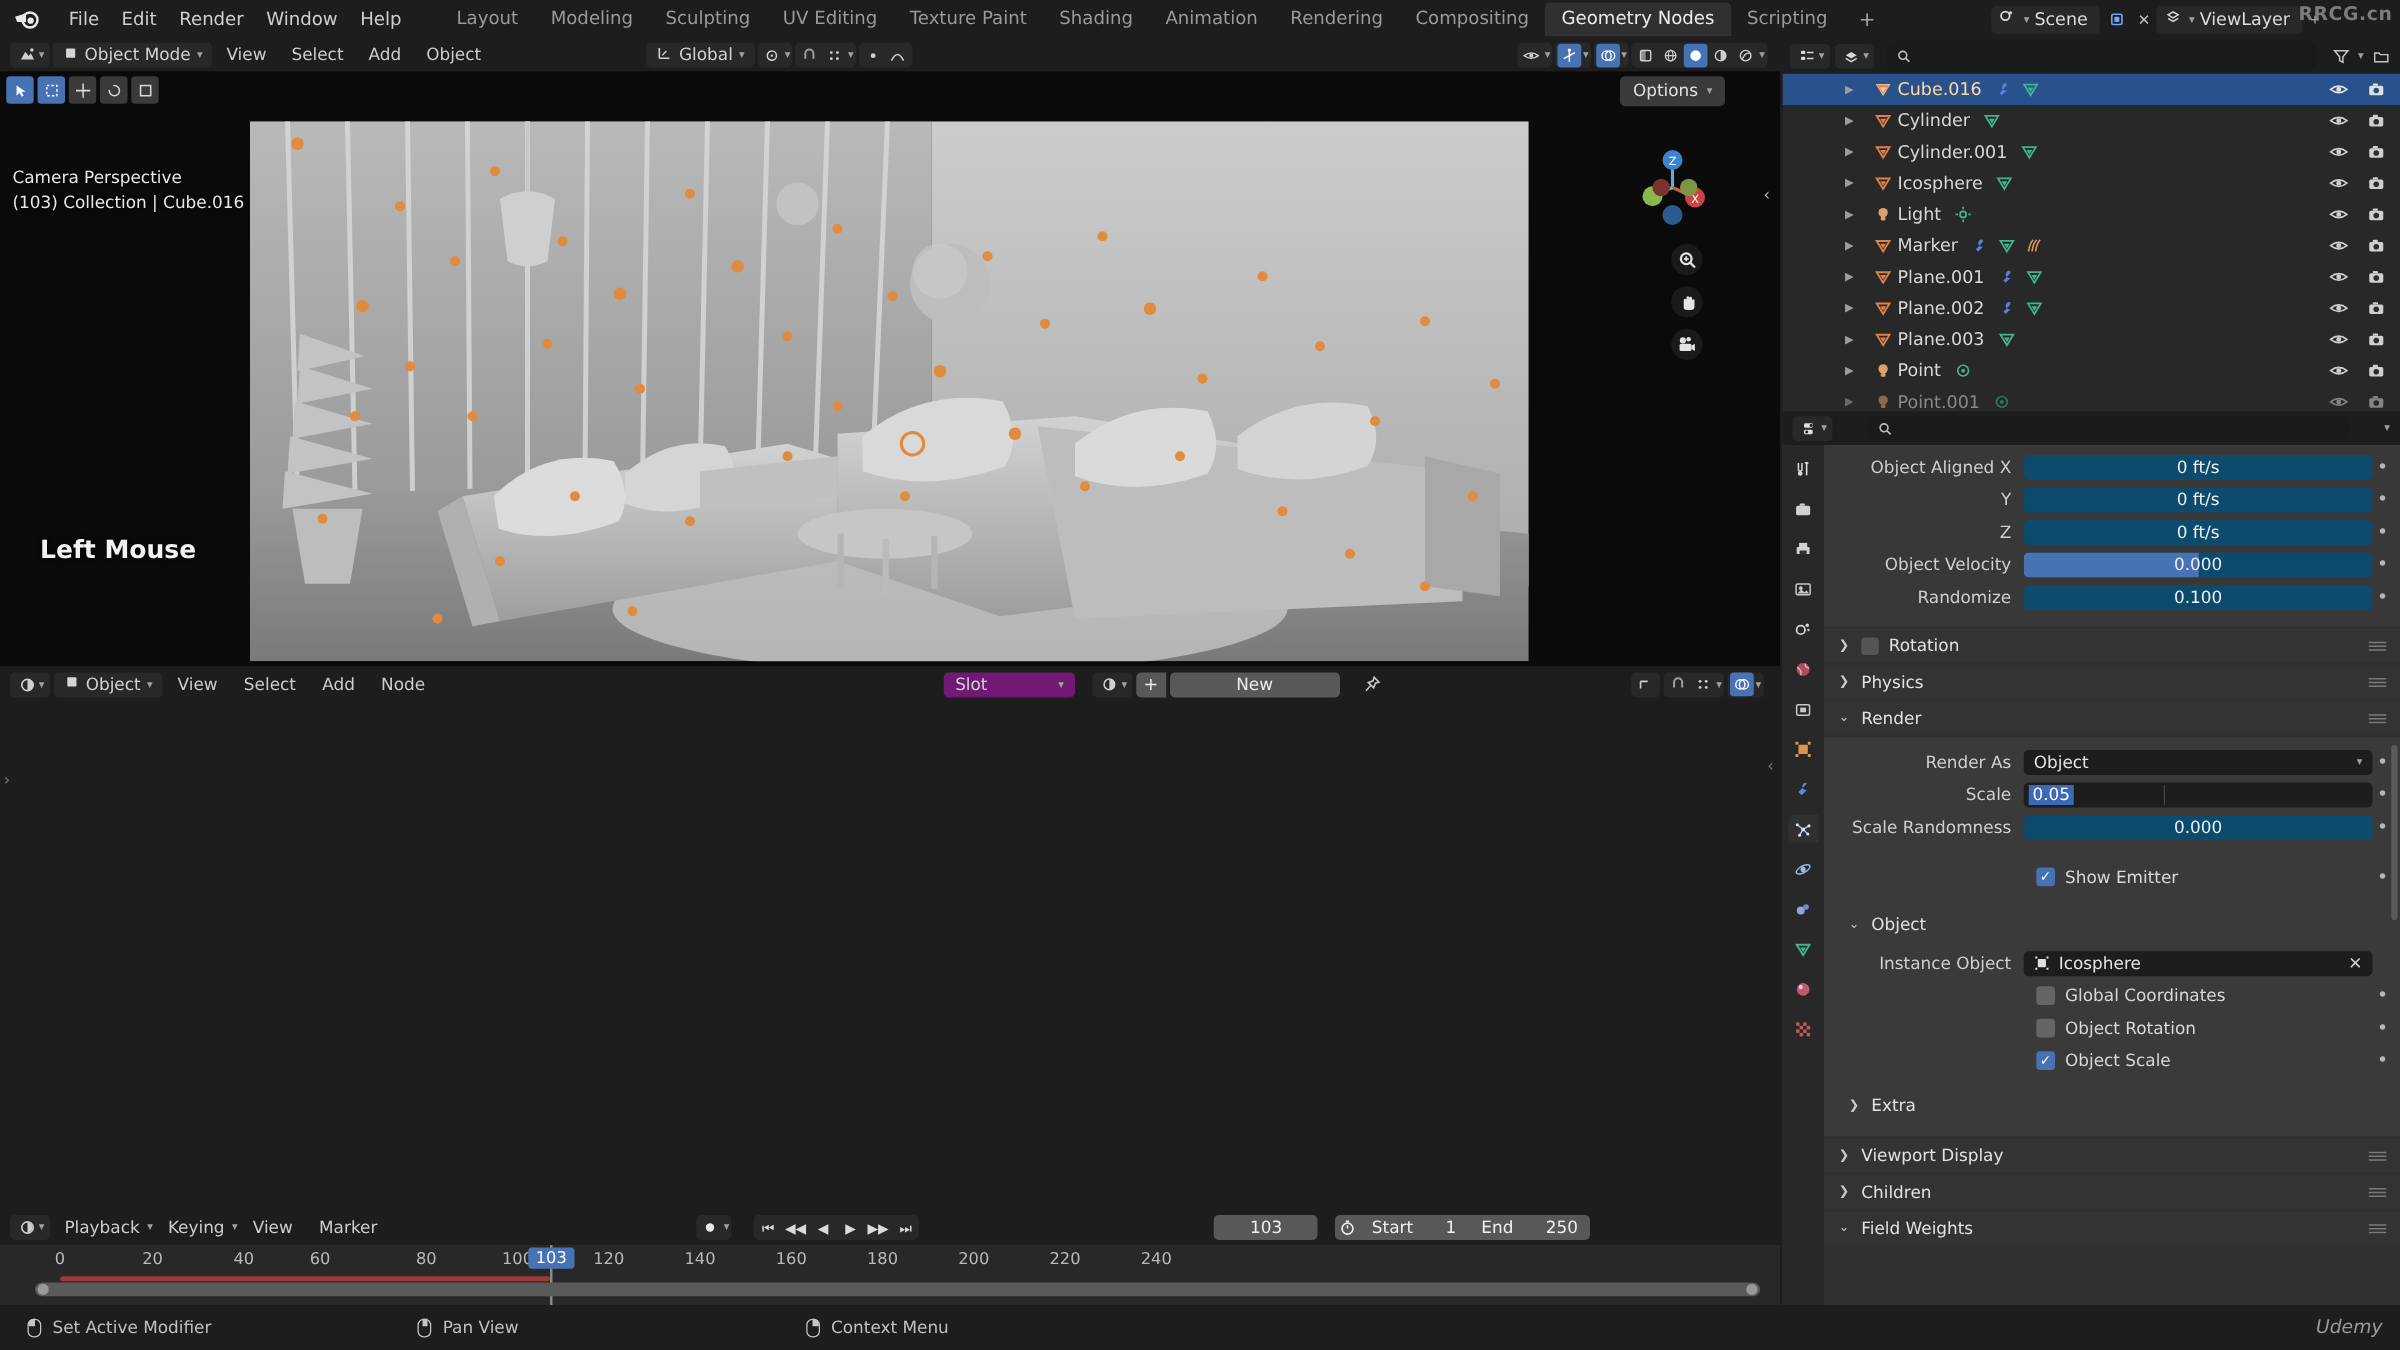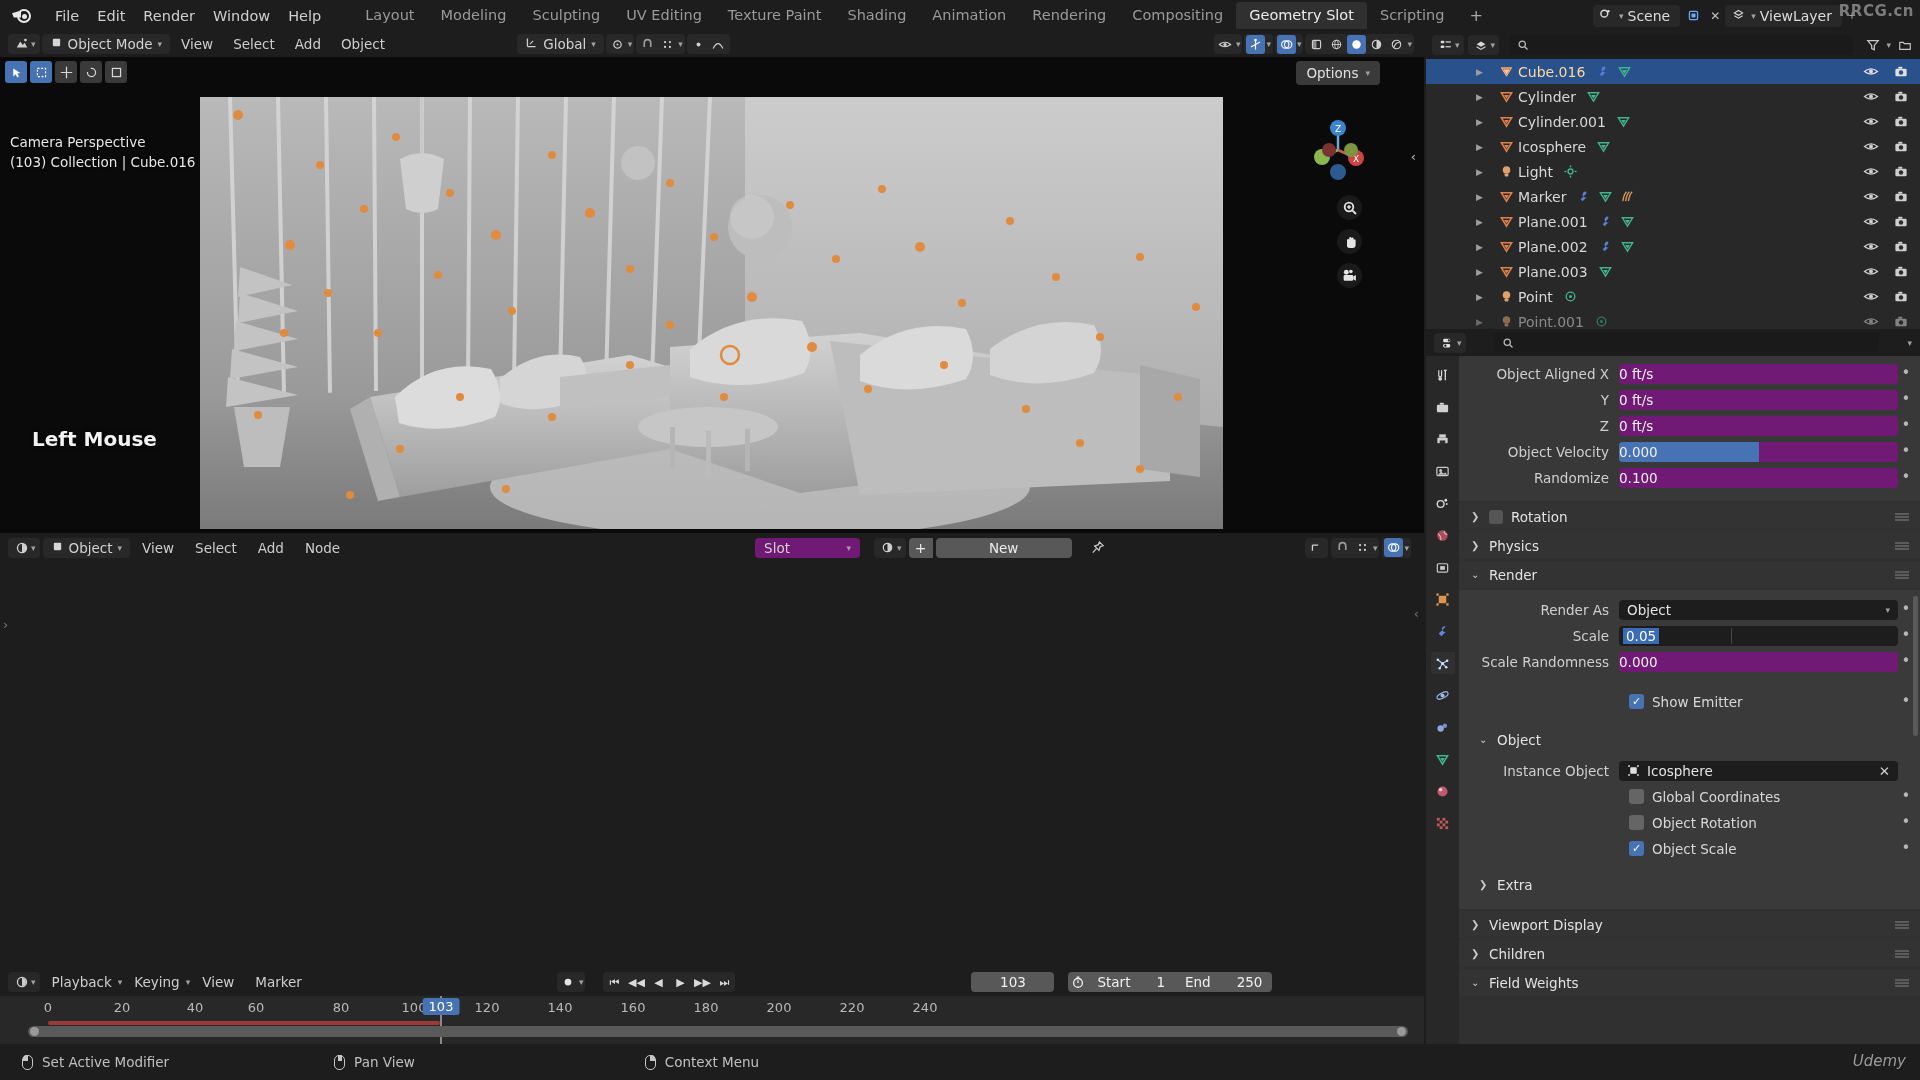--- a/index.html
+++ b/index.html
@@ -143,22 +143,22 @@
   .props-tabs{ position:absolute; left:0; top:27px; width:33px; height:688px; background:#282828;
       display:flex; flex-direction:column; align-items:center; padding-top:8px; gap:10px;}
   .ptab{ width:24px; height:22px; display:flex; align-items:center; justify-content:center; font-size:14px;
       border-radius:4px 0 0 4px;}
   .ptab.active{ background:#303030;}
   .props-body{ position:absolute; left:33px; top:27px; width:461px; height:688px; overflow:hidden;}
 
   .panel-box{ background:#383838; margin:0 0 2px 0; padding:6px 0 9px 0;}
   .prow{ display:flex; align-items:center; height:23px; margin-bottom:3px; padding-right:6px;}
   .plabel{ width:160px; text-align:right; padding-right:10px; font-size:13.5px; color:#cfcfcf; white-space:nowrap;}
-  .pfield{ flex:1; background:#701a75; border-radius:4px; height:20px; display:flex; align-items:center;
-      justify-content:flex-start; font-size:13.5px; color:#f0f0f0; position:relative; overflow:hidden;}
+  .pfield{ flex:1; background:#0c4a6e; border-radius:4px; height:20px; display:flex; align-items:center;
+      justify-content:center; font-size:13.5px; color:#f0f0f0; position:relative; overflow:hidden;}
   .pfield.dark{ background:#1d1d1d;}
   .pfield .fill{ position:absolute; left:0; top:0; bottom:0; background:#4772b3;}
   .pfield span{ position:relative; z-index:2;}
   .pdot{ width:16px; text-align:center; color:#b6b6b6; font-size:15px; line-height:1;}
   .pselect{ flex:1; background:#1d1d1d; border-radius:4px; height:20px; display:flex; align-items:center;
       padding:0 8px; justify-content:space-between; font-size:13.5px; color:#e4e4e4;}
 
   .sect{ background:#333333; height:27px; display:flex; align-items:center; padding-left:12px; gap:8px;
       margin-bottom:2px; position:relative;}
   .sect .arr{ font-size:10px; color:#cacaca; width:10px;}
@@ -200,21 +200,21 @@
     <div class="ws-tabs">
       <div class="ws-tab">Layout</div>
       <div class="ws-tab">Modeling</div>
       <div class="ws-tab">Sculpting</div>
       <div class="ws-tab">UV Editing</div>
       <div class="ws-tab">Texture Paint</div>
       <div class="ws-tab">Shading</div>
       <div class="ws-tab">Animation</div>
       <div class="ws-tab">Rendering</div>
       <div class="ws-tab">Compositing</div>
-      <div class="ws-tab active">Geometry Slot</div>
+      <div class="ws-tab active">Geometry Nodes</div>
       <div class="ws-tab">Scripting</div>
       <div class="ws-plus">+</div>
     </div>
 
     <div class="topbar-right">
       <div class="scene-widget">
         <div class="scene-ico">
           <svg width="13" height="13" viewBox="0 0 16 16">
               <circle cx="6.5" cy="7" r="4.2" fill="none" stroke="#d8d8d8" stroke-width="1.8"></circle>
               <circle cx="11.5" cy="4" r="1.6" fill="#d8d8d8"></circle>

